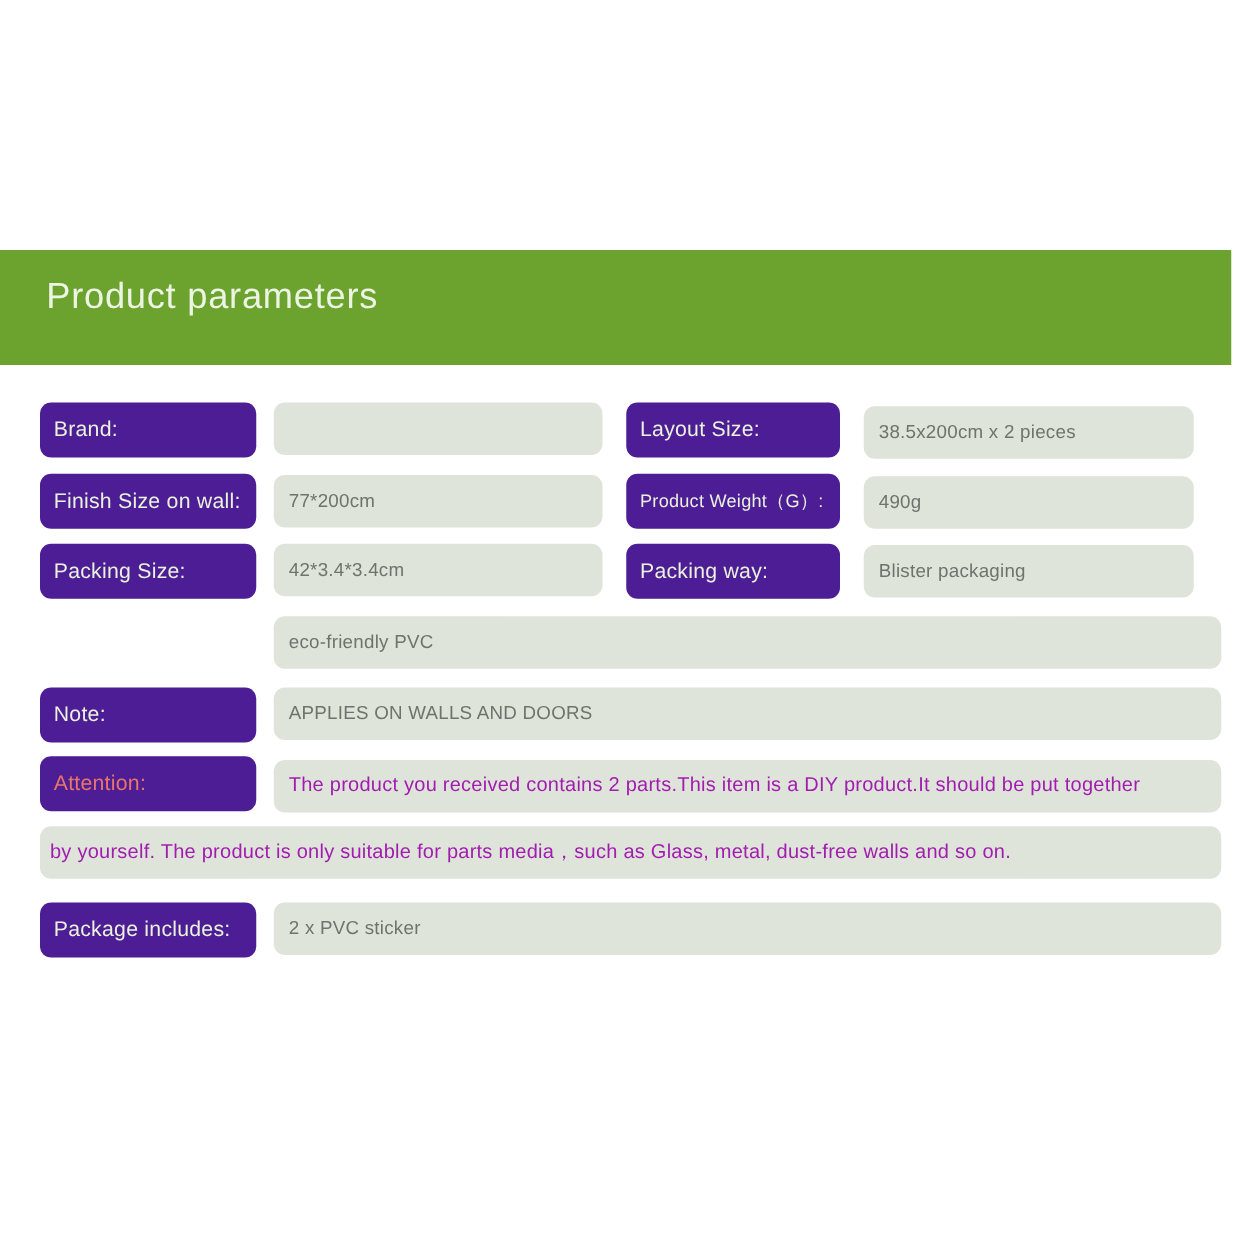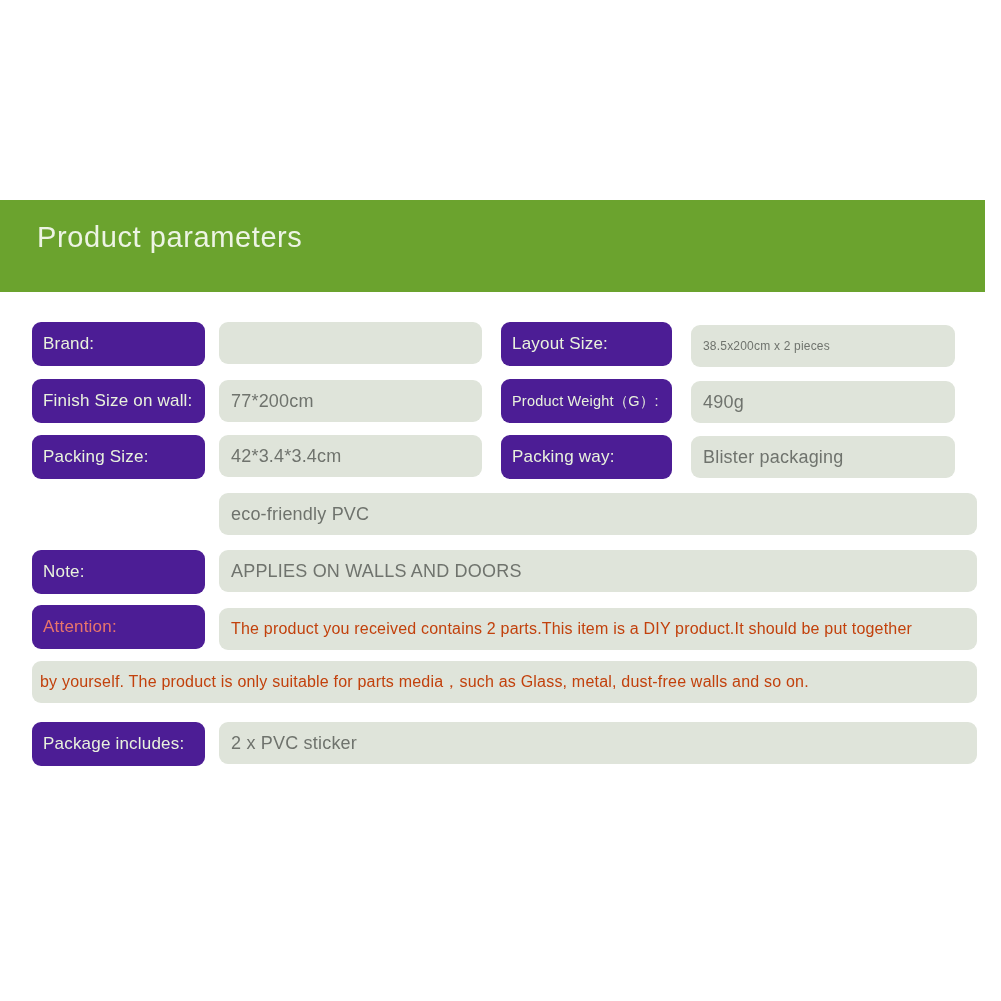--- a/index.html
+++ b/index.html
@@ -64,28 +64,28 @@
     letter-spacing: 0.2px;
   }
   .label .pill-text {
     left: 11px;
     color: #e9f2dd;
     font-size: 17px;
   }
   .value .pill-text {
     left: 12px;
     color: #6f736d;
-    font-size: 18px;
+    font-size: 15px;
   }
   .label .pill-text.red,
   .value .pill-text.red {
     color: #e8756b;
   }
   .value .pill-text.red {
-    color: #c2410c;
+    color: #a21caf;
   }
   .vcenter {
     top: 50%;
     transform: translateY(-50%);
   }
   .small-label .pill-text {
     font-size: 14.5px;
   }
 </style>
 </head>
@@ -101,21 +101,21 @@
     <span class="pill-text vcenter">Brand:</span>
   </div>
   <div class="pill value" style="left:219px; top:322px; width:263px; height:42px;">
     <span class="pill-text vcenter"></span>
   </div>
 
   <div class="pill label" style="left:501px; top:322px; width:171px; height:44px;">
     <span class="pill-text vcenter">Layout Size:</span>
   </div>
   <div class="pill value" style="left:691px; top:325px; width:264px; height:42px;">
-    <span class="pill-text vcenter" style="font-size:12px;">38.5x200cm x 2 pieces</span>
+    <span class="pill-text vcenter" style="font-size:15px;">38.5x200cm x 2 pieces</span>
   </div>
 
   <div class="pill label" style="left:32px; top:379px; width:173px; height:44px;">
     <span class="pill-text vcenter">Finish Size on wall:</span>
   </div>
   <div class="pill value" style="left:219px; top:380px; width:263px; height:42px;">
     <span class="pill-text vcenter">77*200cm</span>
   </div>
 
   <div class="pill label small-label" style="left:501px; top:379px; width:171px; height:44px;">

